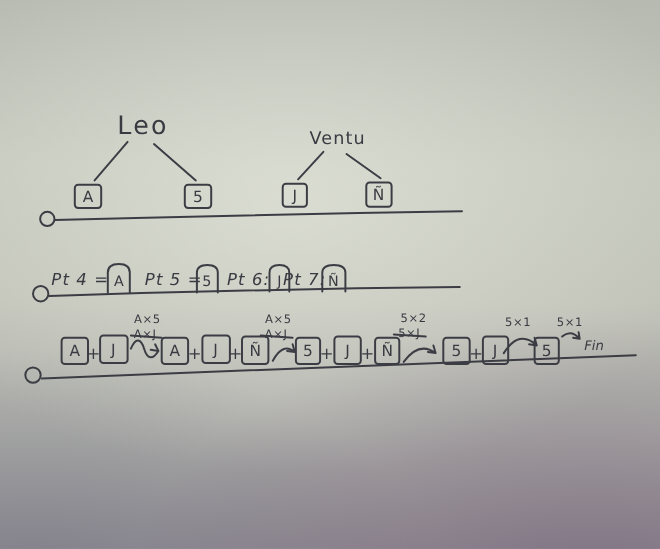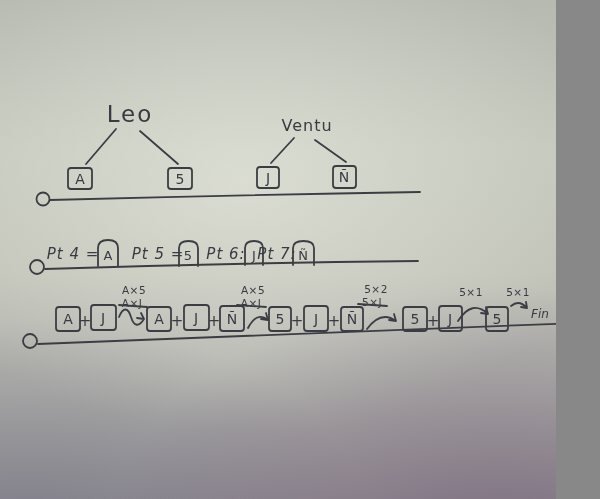--- a/index.html
+++ b/index.html
@@ -1,18 +1,18 @@
 <!DOCTYPE html>
 <html><head>
 <meta charset="utf-8">
 <style>
   html,body{margin:0;padding:0;background:#888;}
   .photo{
     position:relative;
-    width:556px;height:499px;
+    width:600px;height:499px;
     overflow:hidden;
     background-color:#c0c3b8;
     background-image:
       radial-gradient(130% 95% at 90% 110%, rgba(105,84,112,0.55) 0%, rgba(105,84,112,0) 55%),
       radial-gradient(120% 85% at 5% 108%, rgba(90,96,117,0.40) 0%, rgba(90,96,117,0) 52%),
       radial-gradient(95% 70% at 44% 36%, rgba(238,240,230,0.55) 0%, rgba(238,240,230,0) 72%),
       linear-gradient(180deg,#b6bab0 0%,#c3c6bb 30%,#c0c2b8 55%,#aeaeaa 78%,#9a9599 100%);
   }
   svg{position:absolute;inset:0;}
   svg path, svg line, svg rect, svg circle{

